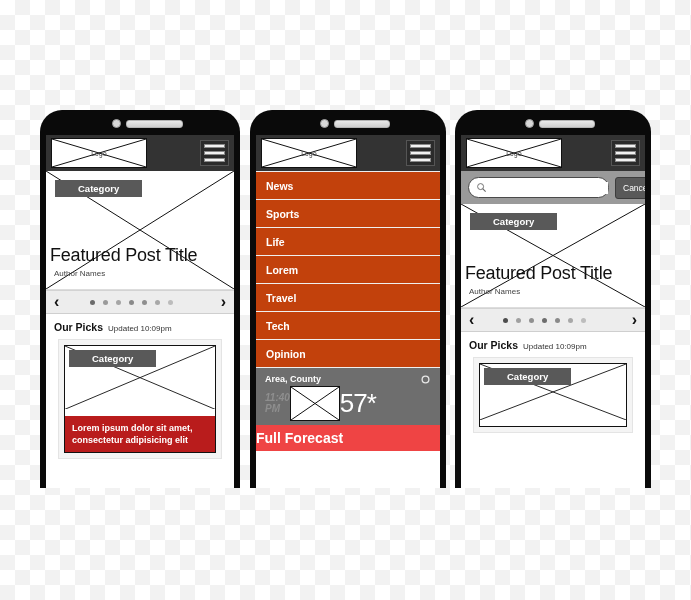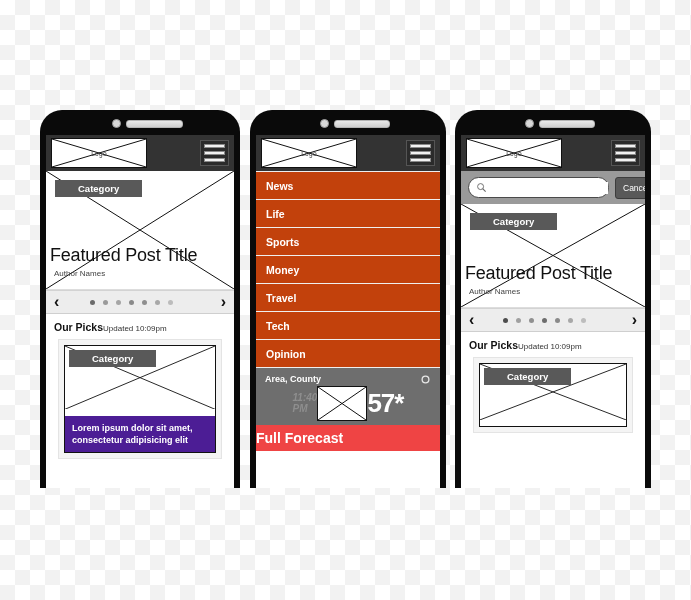--- a/index.html
+++ b/index.html
@@ -59,43 +59,43 @@
 
   
   .carousel{height:24px;background:#ededed;border-top:1px solid #d3d3d3;border-bottom:1px solid #cfcfcf;
             display:flex;align-items:center;justify-content:space-between;padding:0 8px;box-sizing:border-box;}
   .arrow{font-size:16px;color:#111;line-height:1;font-weight:bold;}
   .dots{display:flex;gap:8px;align-items:center;margin-left:-18px;}
   .dots span{width:5px;height:5px;border-radius:50%;display:block;}
 
   
   .picks{padding:7px 8px 0 8px;background:#fff;}
-  .picks h3{margin:0;font-size:10.5px;color:#111;display:flex;align-items:baseline;}
+  .picks h3{margin:0;font-size:10.5px;color:#111;display:flex;align-items:baseline;gap:5px;}
   .picks h3 b{font-weight:bold;}
   .picks h3 em{font-style:normal;font-weight:normal;font-size:8px;color:#333;}
   .card{margin:6px 4px 0 4px;background:#f4f4f4;padding:5px;border:1px solid #e4e4e4;}
   .cardinner{position:relative;background:#fff;border:1.5px solid #111;}
   .cardimg{height:70px;position:relative;background:#fff;}
   .cardimg .xline{position:absolute;inset:0;}
-  .cardcap{background:#4c1d95;color:#fff;font-size:9px;font-weight:bold;line-height:1.35;
+  .cardcap{background:#b91c1c;color:#fff;font-size:9px;font-weight:bold;line-height:1.35;
            padding:6px 7px;position:relative;z-index:2;}
 
   
   .navlist{background:#c2410c;}
   .navlist .it{height:28px;display:flex;align-items:center;padding-left:10px;
                color:#fff;font-size:10.5px;font-weight:bold;
                border-top:1.5px solid #efefef;box-sizing:border-box;}
   .weather{background:#6e6e6e;border-top:1.5px solid #efefef;padding:6px 9px 4px 9px;position:relative;}
   .weather .loc{color:#fff;font-size:9px;font-weight:bold;}
   .gear{position:absolute;right:10px;top:7px;width:9px;height:9px;}
-  .wrow{display:flex;align-items:center;justify-content:center;margin-top:2px;}
+  .wrow{display:flex;align-items:center;justify-content:flex-start;margin-top:2px;}
   .wtime{color:#8e8e8e;font-size:10px;font-style:italic;line-height:1.05;font-weight:bold;}
   .wicon{width:48px;height:33px;background:#fff;border:1.5px solid #111;position:relative;}
   .wicon .xline{position:absolute;inset:0;}
-  .wtemp{color:#fff;font-size:26px;font-weight:bold;letter-spacing:-1px;}
+  .wtemp{color:#fff;font-size:26px;font-weight:normal;letter-spacing:-1px;}
   .forecast{background:#ef4444;color:#fff;font-size:14px;font-weight:bold;
             text-align:left;padding:5px 0;}
 
   
   .searchbar{background:#9a9a9a;height:33px;display:flex;align-items:center;
              gap:6px;padding:0 7px;box-sizing:border-box;}
   .sinput{flex:1;height:21px;background:#fff;border:1.5px solid #4a4a4a;border-radius:11px;
           display:flex;align-items:center;padding-left:7px;box-sizing:border-box;}
   .sinput svg{opacity:.75;}
   .cancel{background:#595959;color:#fff;font-size:8.5px;border:1px solid #3c3c3c;
@@ -191,23 +191,23 @@
         </div>
         <div class="burger">
           <i></i>
           <i></i>
           <i></i>
         </div>
       </div>
 
       <div class="navlist">
         <div class="it">News</div>
+        <div class="it">Sports</div>
         <div class="it">Life</div>
-        <div class="it">Sports</div>
-        <div class="it">Money</div>
+        <div class="it">Lorem</div>
         <div class="it">Travel</div>
         <div class="it">Tech</div>
         <div class="it">Opinion</div>
       </div>
 
       <div class="weather">
         <div class="loc">Area, County</div>
         <svg class="gear" viewBox="0 0 24 24">
           <circle cx="12" cy="12" r="9" fill="none" stroke="#e8e8e8" stroke-width="3.5"></circle>
           <circle cx="12" cy="12" r="3.2" fill="#6e6e6e"></circle>

